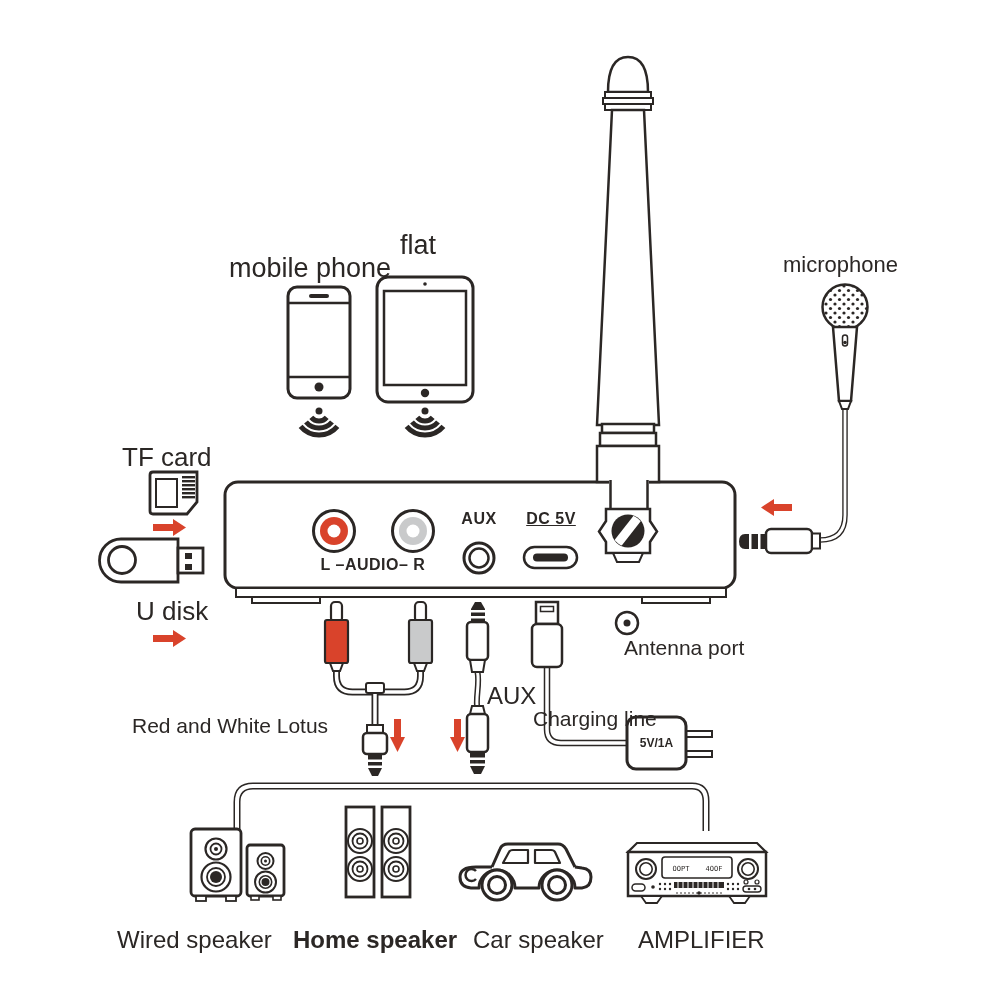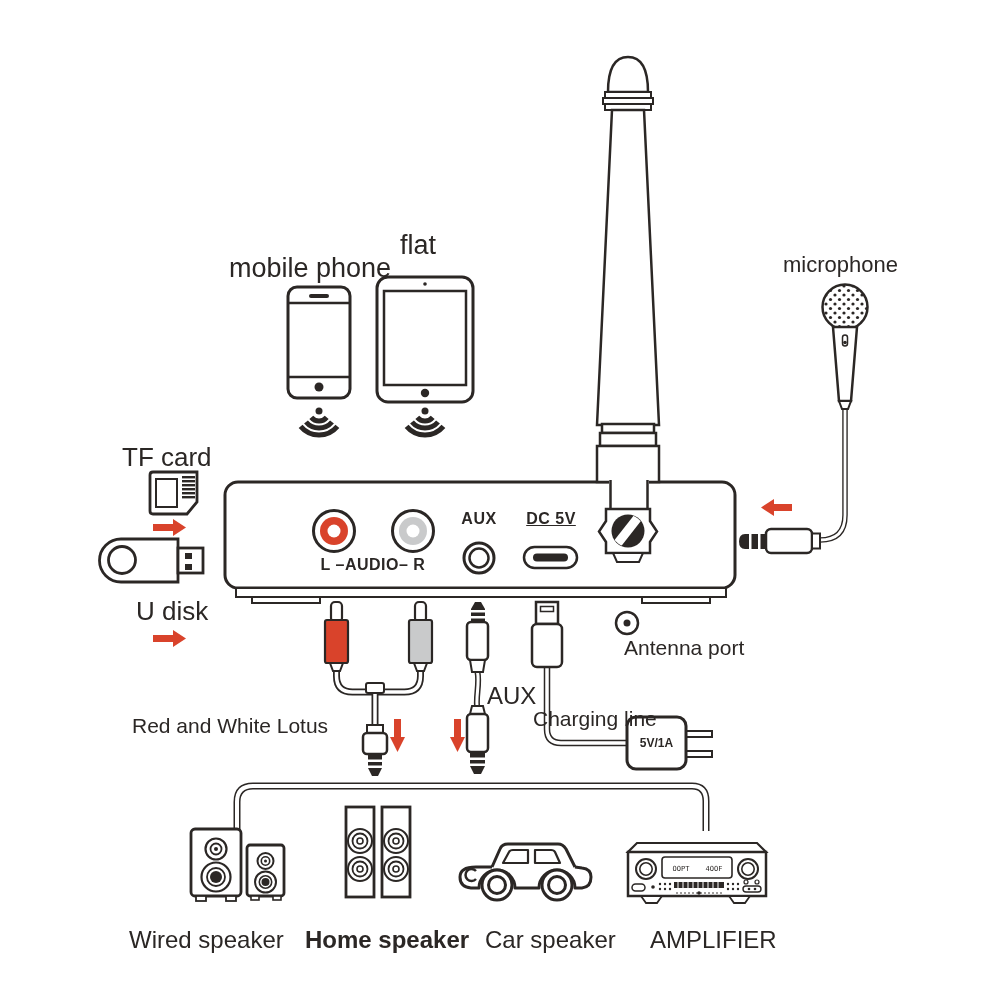--- a/index.html
+++ b/index.html
@@ -5,21 +5,21 @@
   html,body{margin:0;padding:0;}
   body{width:1000px;height:1000px;position:relative;background:#ffffff;overflow:hidden;
        font-family:"Liberation Sans", sans-serif;color:#2b2725;}
   #art{position:absolute;left:0;top:0;}
   .lbl{position:absolute;white-space:nowrap;color:#2b2725;line-height:1.1;}
   .big{font-size:27px;}
   .med{font-size:26px;}
   .cap{font-size:21px;}
   .mic{font-size:22px;}
   .aux{font-size:24px;}
-  .bot{font-size:24px;margin-left:12px;}
+  .bot{font-size:24px;}
   .portlbl{font-size:16px;font-weight:bold;transform:translateX(-50%);letter-spacing:.5px;}
   .adapt{font-size:12px;font-weight:bold;transform:translateX(-50%);}
 </style>
 </head>
 <body>
 
 <svg id="art" width="1000" height="1000" viewBox="0 0 1000 1000">
   <defs>
     <pattern id="micdots" x="0" y="0" width="9" height="9" patternUnits="userSpaceOnUse">
       <rect width="9" height="9" fill="#ffffff"></rect>

